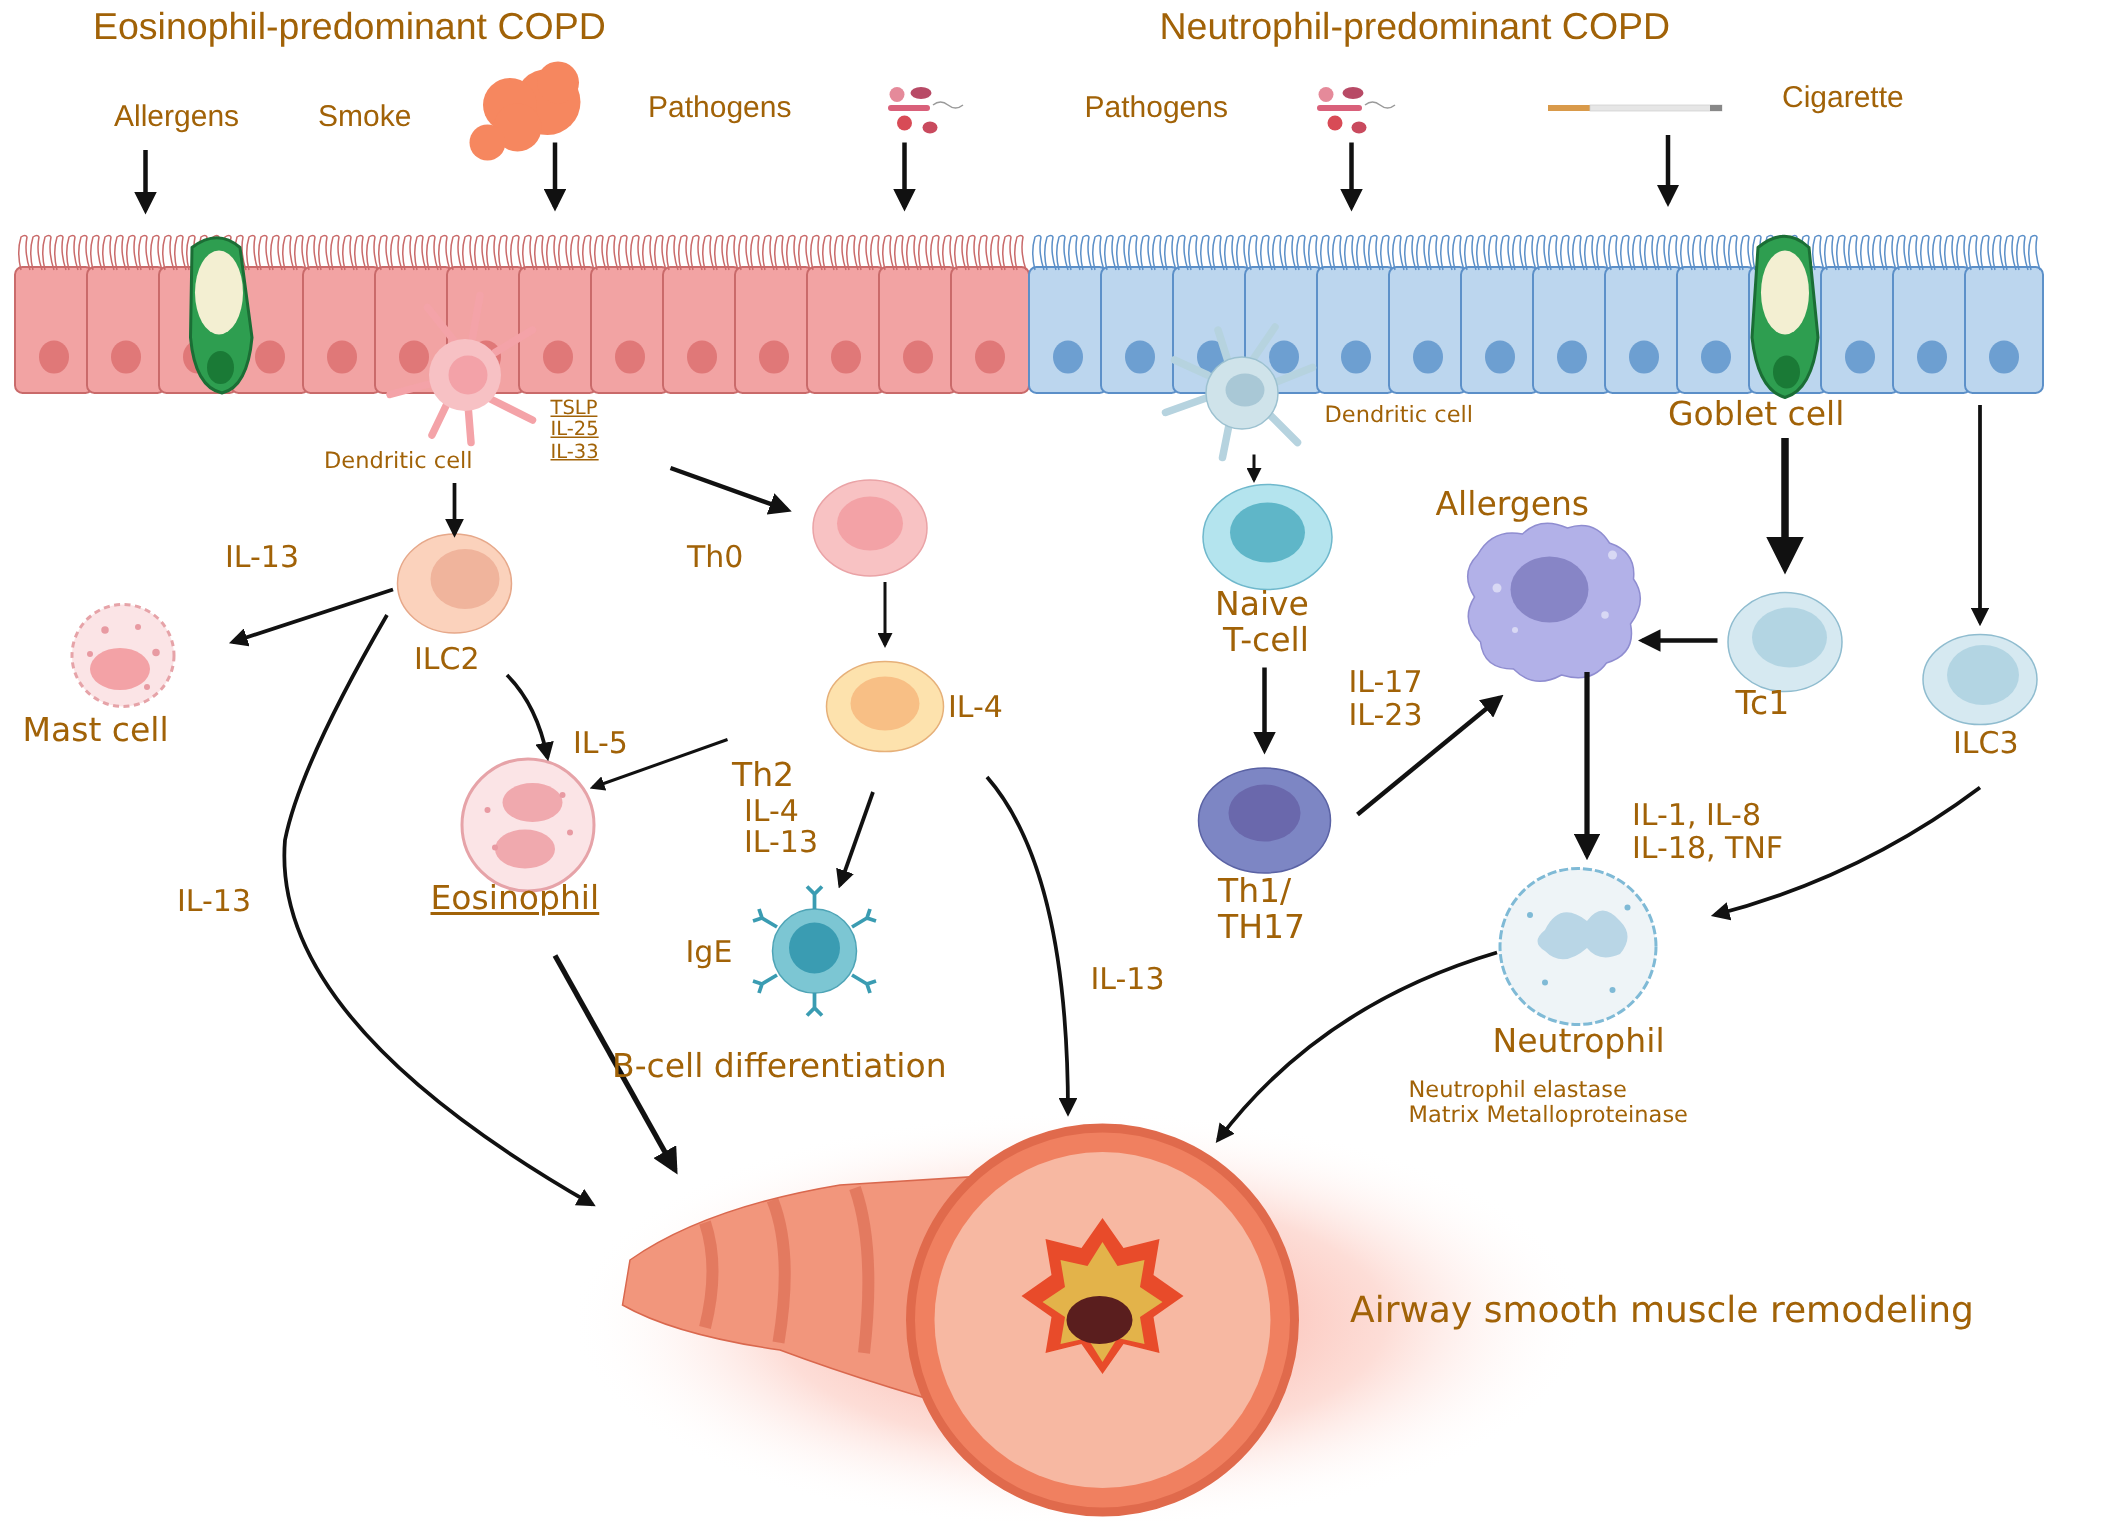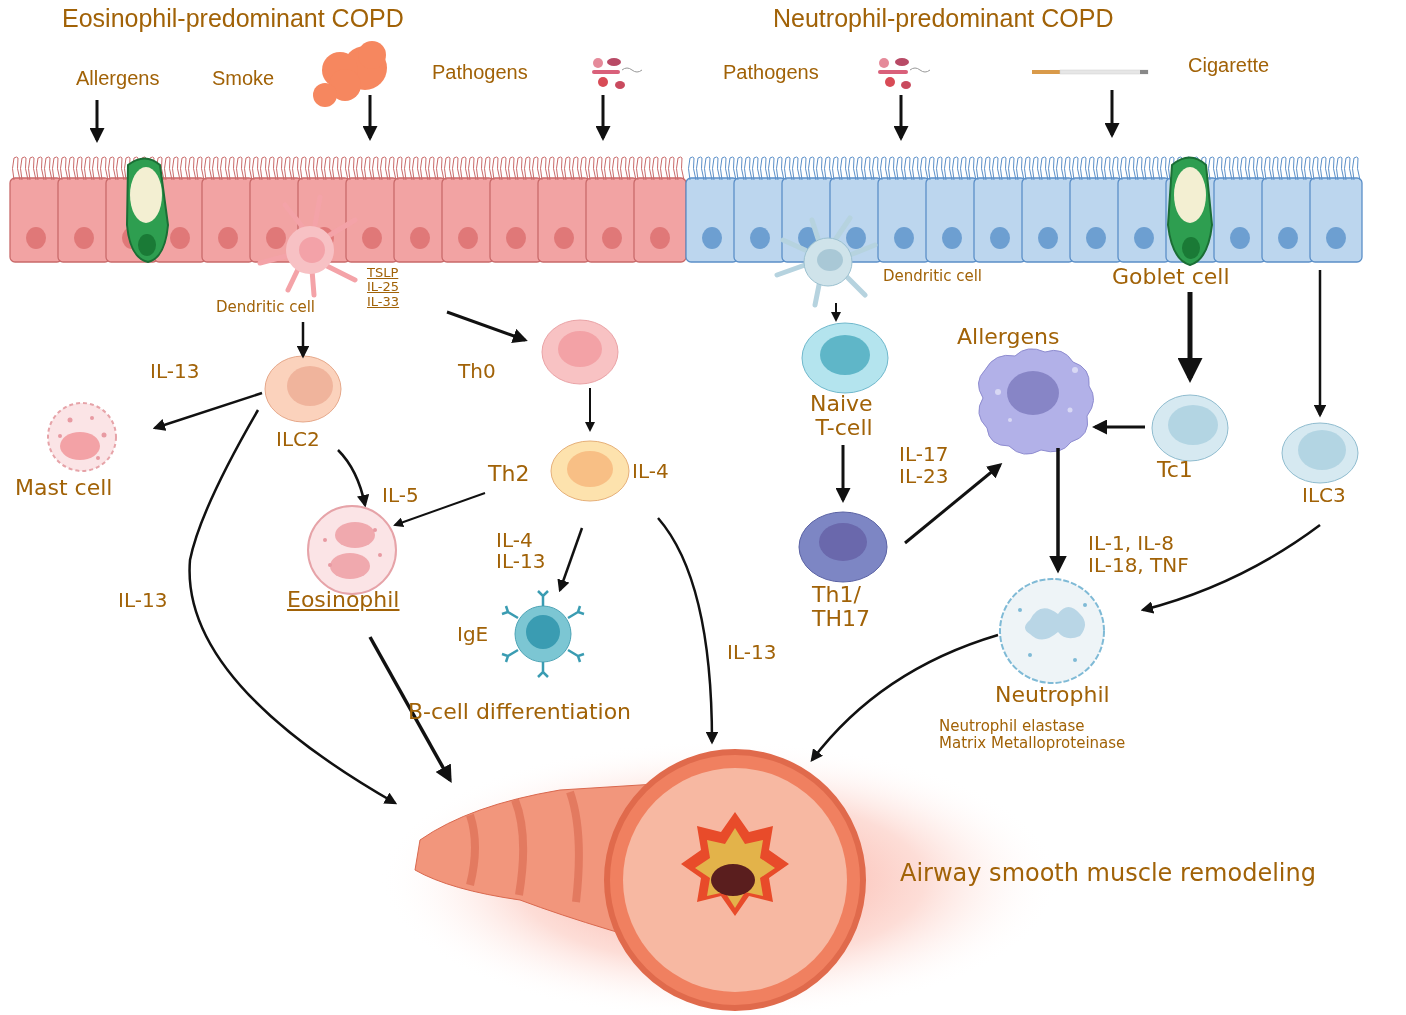--- a/index.html
+++ b/index.html
@@ -361,21 +361,21 @@
 <div class="lbl tiny stack" style="left:367px;top:266px;font-size:13px;">
   <span>TSLP</span>
   <span>IL-25</span>
   <span>IL-33</span>
 </div>
 <div class="lbl mid" style="left:150px;top:360px;">IL-13</div>
 <div class="lbl mid" style="left:276px;top:428px;">ILC2</div>
 <div class="lbl mid" style="left:458px;top:360px;">Th0</div>
 <div class="lbl big" style="left:15px;top:476px;">Mast cell</div>
 <div class="lbl mid" style="left:382px;top:484px;">IL-5</div>
-<div class="lbl big" style="left:488px;top:462px;text-align:center;">Th2</div>
+<div class="lbl big" style="left:488px;top:506px;text-align:center;">Th2</div>
 <div class="lbl mid" style="left:632px;top:460px;">IL-4</div>
 <div class="lbl mid stack" style="left:496px;top:530px;line-height:1.05;">
   <span>IL-4</span>
   <span>IL-13</span>
 </div>
 <div class="lbl mid" style="left:118px;top:589px;">IL-13</div>
 <div class="lbl big" style="left:287px;top:588px;text-decoration:underline;">Eosinophil</div>
 <div class="lbl mid" style="left:457px;top:623px;">IgE</div>
 <div class="lbl mid" style="left:727px;top:641px;">IL-13</div>
 <div class="lbl big" style="left:408px;top:684px;margin-top:16px;">B-cell differentiation</div>

